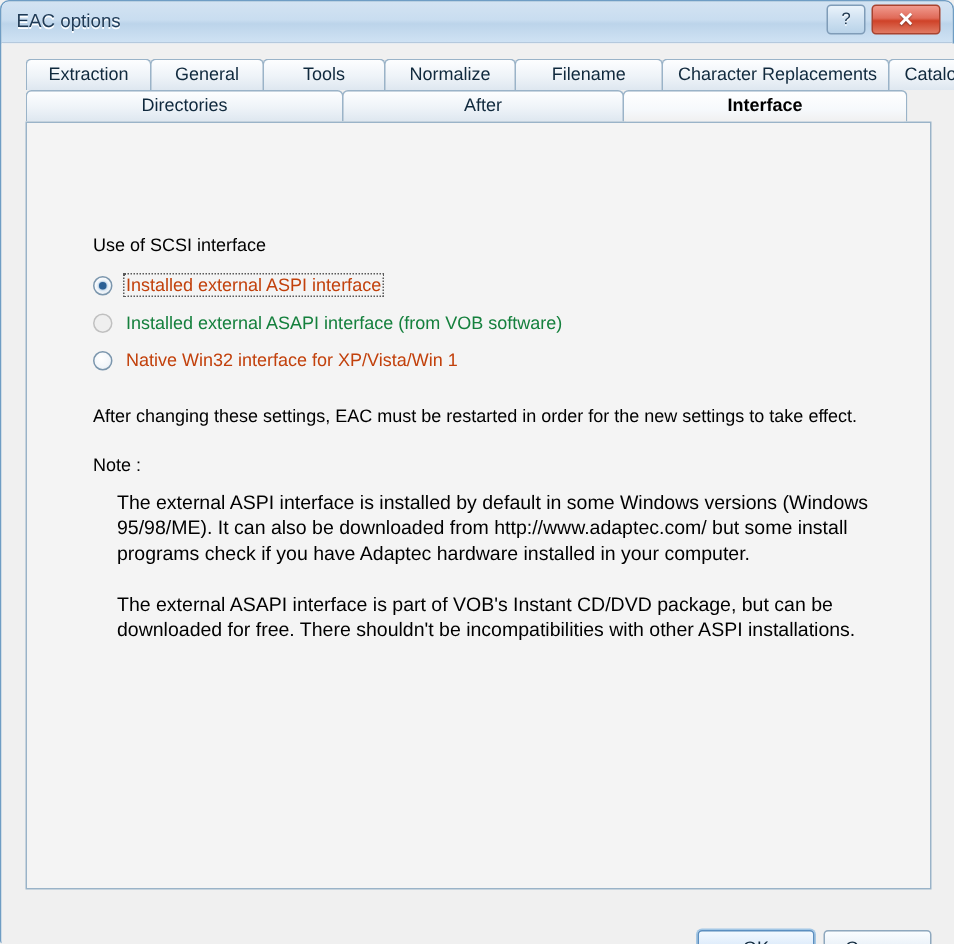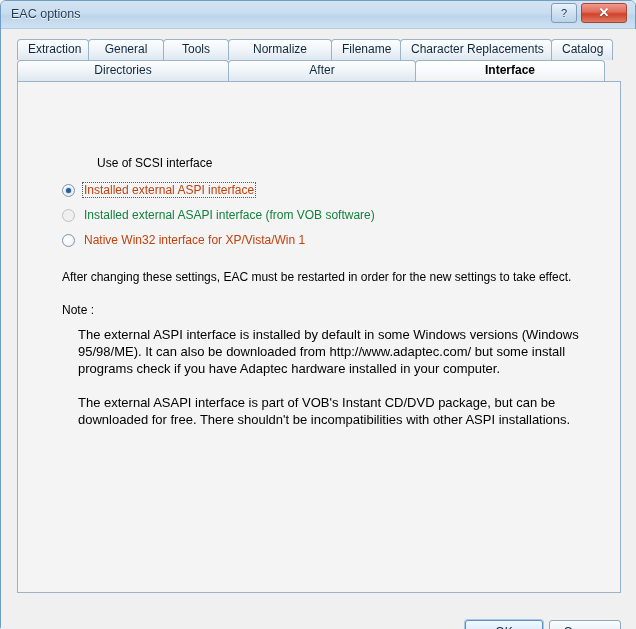--- a/index.html
+++ b/index.html
@@ -147,21 +147,21 @@
     left: 0; top: 0;
     width: 100%; height: 100%;
   }
   .lbl {
     position: absolute;
     font-size: 12px;
     color: #000;
     white-space: nowrap;
   }
 
-  #use-scsi-label { left: 44px; top: 74px; margin-left: 35px; }
+  #use-scsi-label { left: 44px; top: 74px; }
 
   .radio-row {
     position: absolute;
     left: 44px;
     height: 18px;
   }
   .radio-row .radio {
     position: absolute;
     left: 0;
     top: 2px;
@@ -255,25 +255,25 @@
   <div id="titlebar">
     <div id="title-text">EAC options</div>
     <div class="titlebtn" id="btn-help">?</div>
     <div class="titlebtn" id="btn-close">✕</div>
   </div>
 
   <div id="body">
 
     <div id="tabstrip">
       <div class="tabrow" id="tabrow1">
-        <div class="tab" style="width:72px">Extraction</div>
+        <div class="tab" style="width:84px">Extraction</div>
         <div class="tab" style="width:76px">General</div>
-        <div class="tab" style="width:66px">Tools</div>
-        <div class="tab" style="width:104px">Normalize</div>
-        <div class="tab" style="width:70px">Filename</div>
+        <div class="tab" style="width:82px">Tools</div>
+        <div class="tab" style="width:88px">Normalize</div>
+        <div class="tab" style="width:99px">Filename</div>
         <div class="tab" style="width:152px">Character Replacements</div>
         <div class="tab" style="width:62px">Catalog</div>
       </div>
       <div class="tabrow" id="tabrow2">
         <div class="tab" style="width:212px">Directories</div>
         <div class="tab" style="width:188px">After</div>
         <div class="tab selected" style="width:190px">Interface</div>
       </div>
     </div>
 

